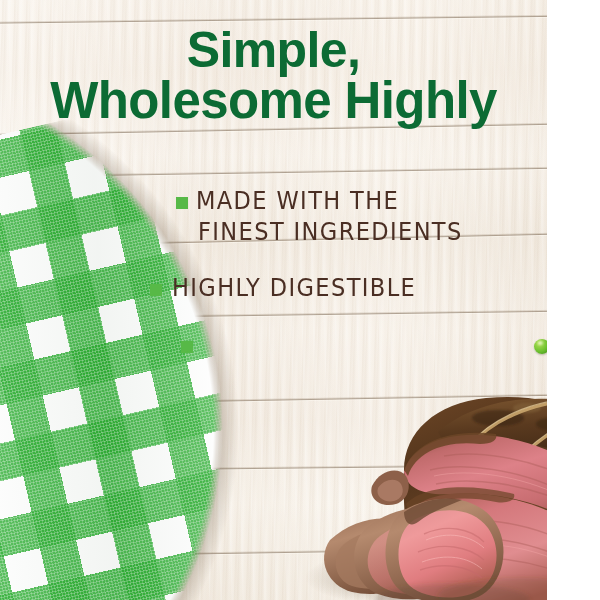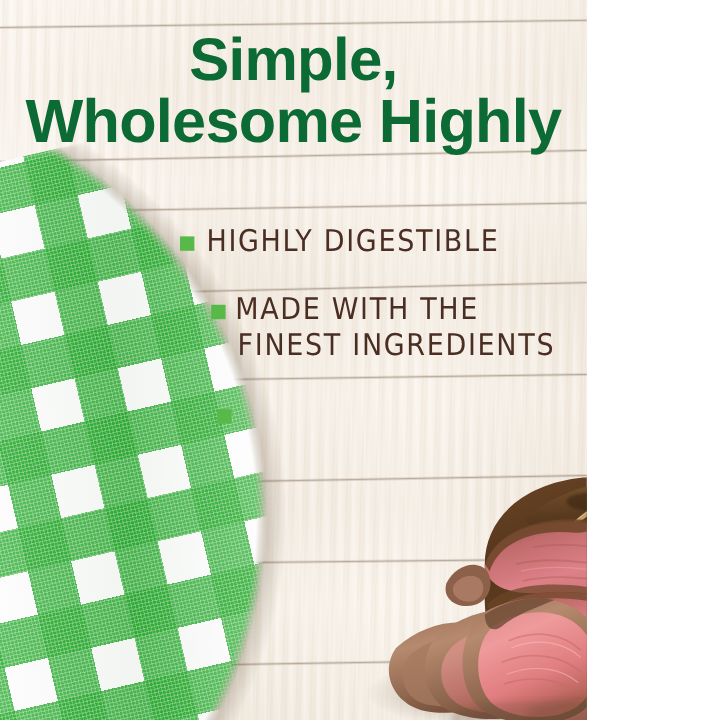--- a/index.html
+++ b/index.html
@@ -7,21 +7,21 @@
     margin: 0;
     padding: 0;
     background: #ffffff;
   }
   body {
     font-family: "Liberation Sans", sans-serif;
   }
 
   .stage {
     position: relative;
-    width: 489px;
+    width: 547px;
     height: 600px;
     overflow: hidden;
     background: #f3ece4;
   }
 
   
   .wood-base {
     position: absolute;
     inset: 0;
     background:
@@ -267,28 +267,28 @@
     <div class="cloth-weave"></div>
     <div class="cloth-shade"></div>
   </div>
 
   <div class="headline" style="color: rgb(12, 107, 52);">
     <span class="l1">Simple,</span>
     <span class="l2">Wholesome Highly</span>
   </div>
 
   <div class="bullets">
-    <div class="bullet-row r1">
-      <span class="bullet-sq" style="background: rgb(87, 185, 71);"></span>
-      <span class="bullet-text" style="color: rgb(74, 46, 35);">Highly Digestible</span>
-    </div>
     <div class="bullet-row r2">
       <span class="bullet-sq" style="background: rgb(87, 185, 71);"></span>
       <span class="bullet-text" style="color: rgb(74, 46, 35);">Made with the
 finest ingredients</span>
+    </div>
+    <div class="bullet-row r1">
+      <span class="bullet-sq" style="background: rgb(87, 185, 71);"></span>
+      <span class="bullet-text" style="color: rgb(74, 46, 35);">Highly Digestible</span>
     </div>
     <div class="bullet-row r3">
       <span class="bullet-sq" style="background: rgb(87, 185, 71);"></span>
     </div>
   </div>
 
   <div class="pea" style="left:560px; top:318px; width:17px; height:16px;"></div>
   <div class="pea" style="left:534px; top:339px; width:16px; height:15px;"></div>
   <div class="pea" style="left:563px; top:344px; width:17px; height:16px;"></div>
   <div class="pea" style="left:585px; top:336px; width:15px; height:15px;"></div>

